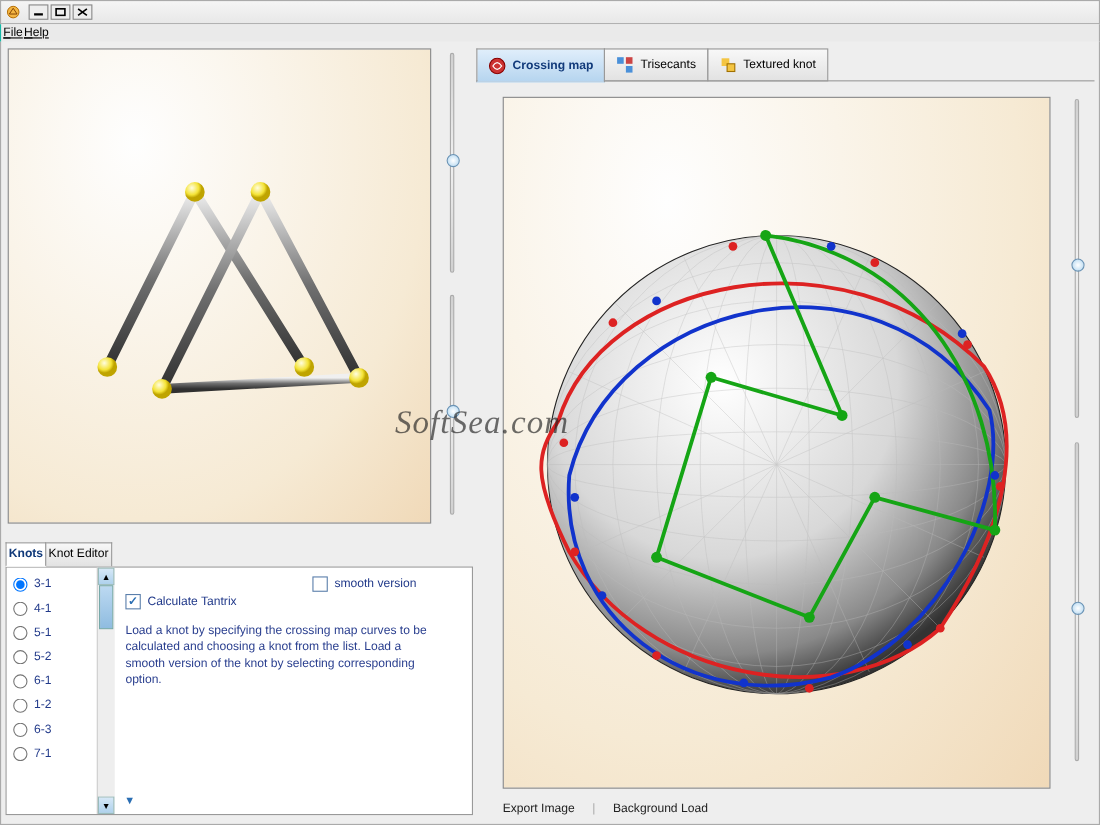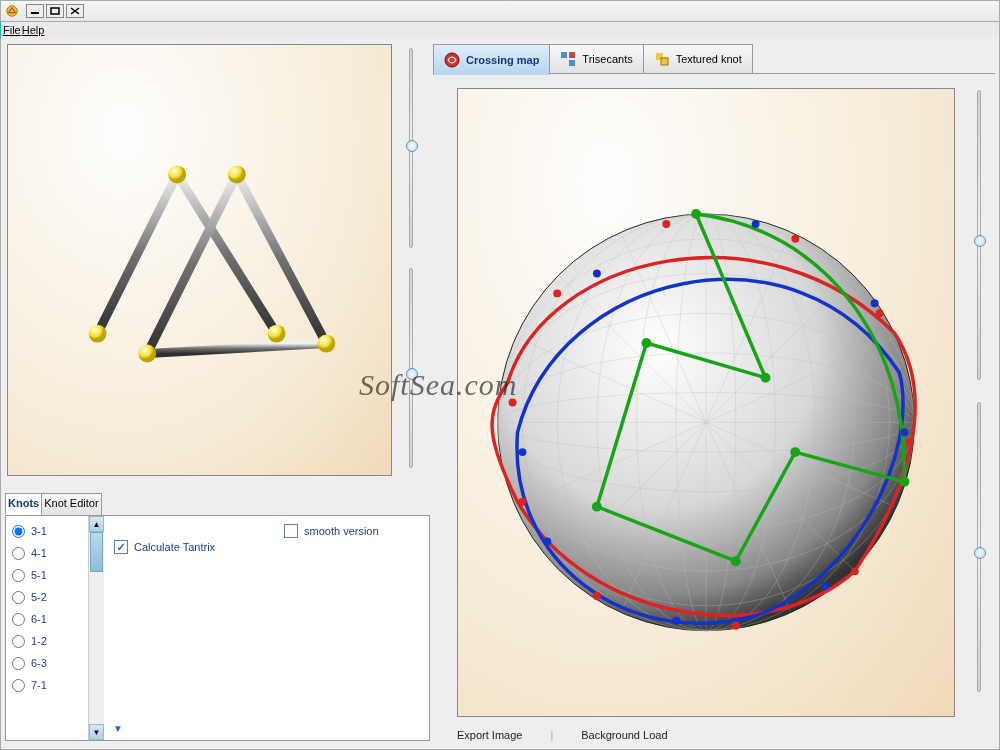--- a/index.html
+++ b/index.html
@@ -55,21 +55,21 @@
 
 .rightpane { position:absolute; left:432px; top:4px; right:4px; bottom:4px; }
 .rtabs { height:32px; display:flex; border-bottom:1px solid #999; background:#eee; padding-top:2px; }
 .rtab { display:flex; align-items:center; padding:0 10px; border:1px solid #999; background: linear-gradient(#f8f8f8,#e2e2e2); margin-right:-1px; height:30px; cursor:pointer; }
 .rtab.active { background: linear-gradient(#e0eefb,#b6d5ef); font-weight:bold; color:#113a7a; border-bottom:1px solid #b6d5ef; height:31px; }
 .rtab .ticon { width:16px; height:16px; margin-right:6px; }
 
 .viz-container { position:absolute; left:24px; right:40px; top:46px; bottom:28px; border:1px solid #888; background: radial-gradient(ellipse at 30% 15%, #fefefe 0%, #f6ead4 65%, #f0d9b8 100%); overflow:hidden; display:flex; align-items:center; justify-content:center;}
 .sphere-svg { width:100%; height:100%; }
 
-.bottombar { position:absolute; left:24px; right:0; bottom:0; height:20px; display:flex; align-items:center; gap:28px; font-size:11px; color:#222; }
+.bottombar { position:absolute; left:24px; right:0; bottom:0; height:20px; display:flex; align-items:center; gap:16px; font-size:11px; color:#222; }
 .bottombar .sep { color:#aaa; }
 .bottombar span.link { cursor:pointer; }
 
 
 .watermark { position:absolute; left:358px; top:330px; font-family: Georgia, "Times New Roman", serif; font-style:italic; font-size:30px; color: rgba(30,30,30,0.65); pointer-events:none; z-index:50; letter-spacing:1px;}
 </style>
 </head>
 <body>
 
 <div class="titlebar">
@@ -196,20 +196,21 @@
       <div class="options">
         <label>
             <span class="checkbox-vis checked"></span>
             <span>Calculate Tantrix</span>
           </label>
         <label class="smooth-opt">
             <span class="checkbox-vis"></span>
             <span>smooth version</span>
           </label>
         <div class="helptext">
+          <p>Load a knot by specifying the crossing map curves to be calculated and choosing a knot from the list. Load a smooth version of the knot by selecting corresponding option.</p>
         </div>
         <div class="expand-arrow">▼</div>
       </div>
     </div>
   </div>
 
   <div class="rightpane">
     <div class="rtabs">
       <div class="rtab active">
         <span class="ticon"><svg viewBox="0 0 16 16">

